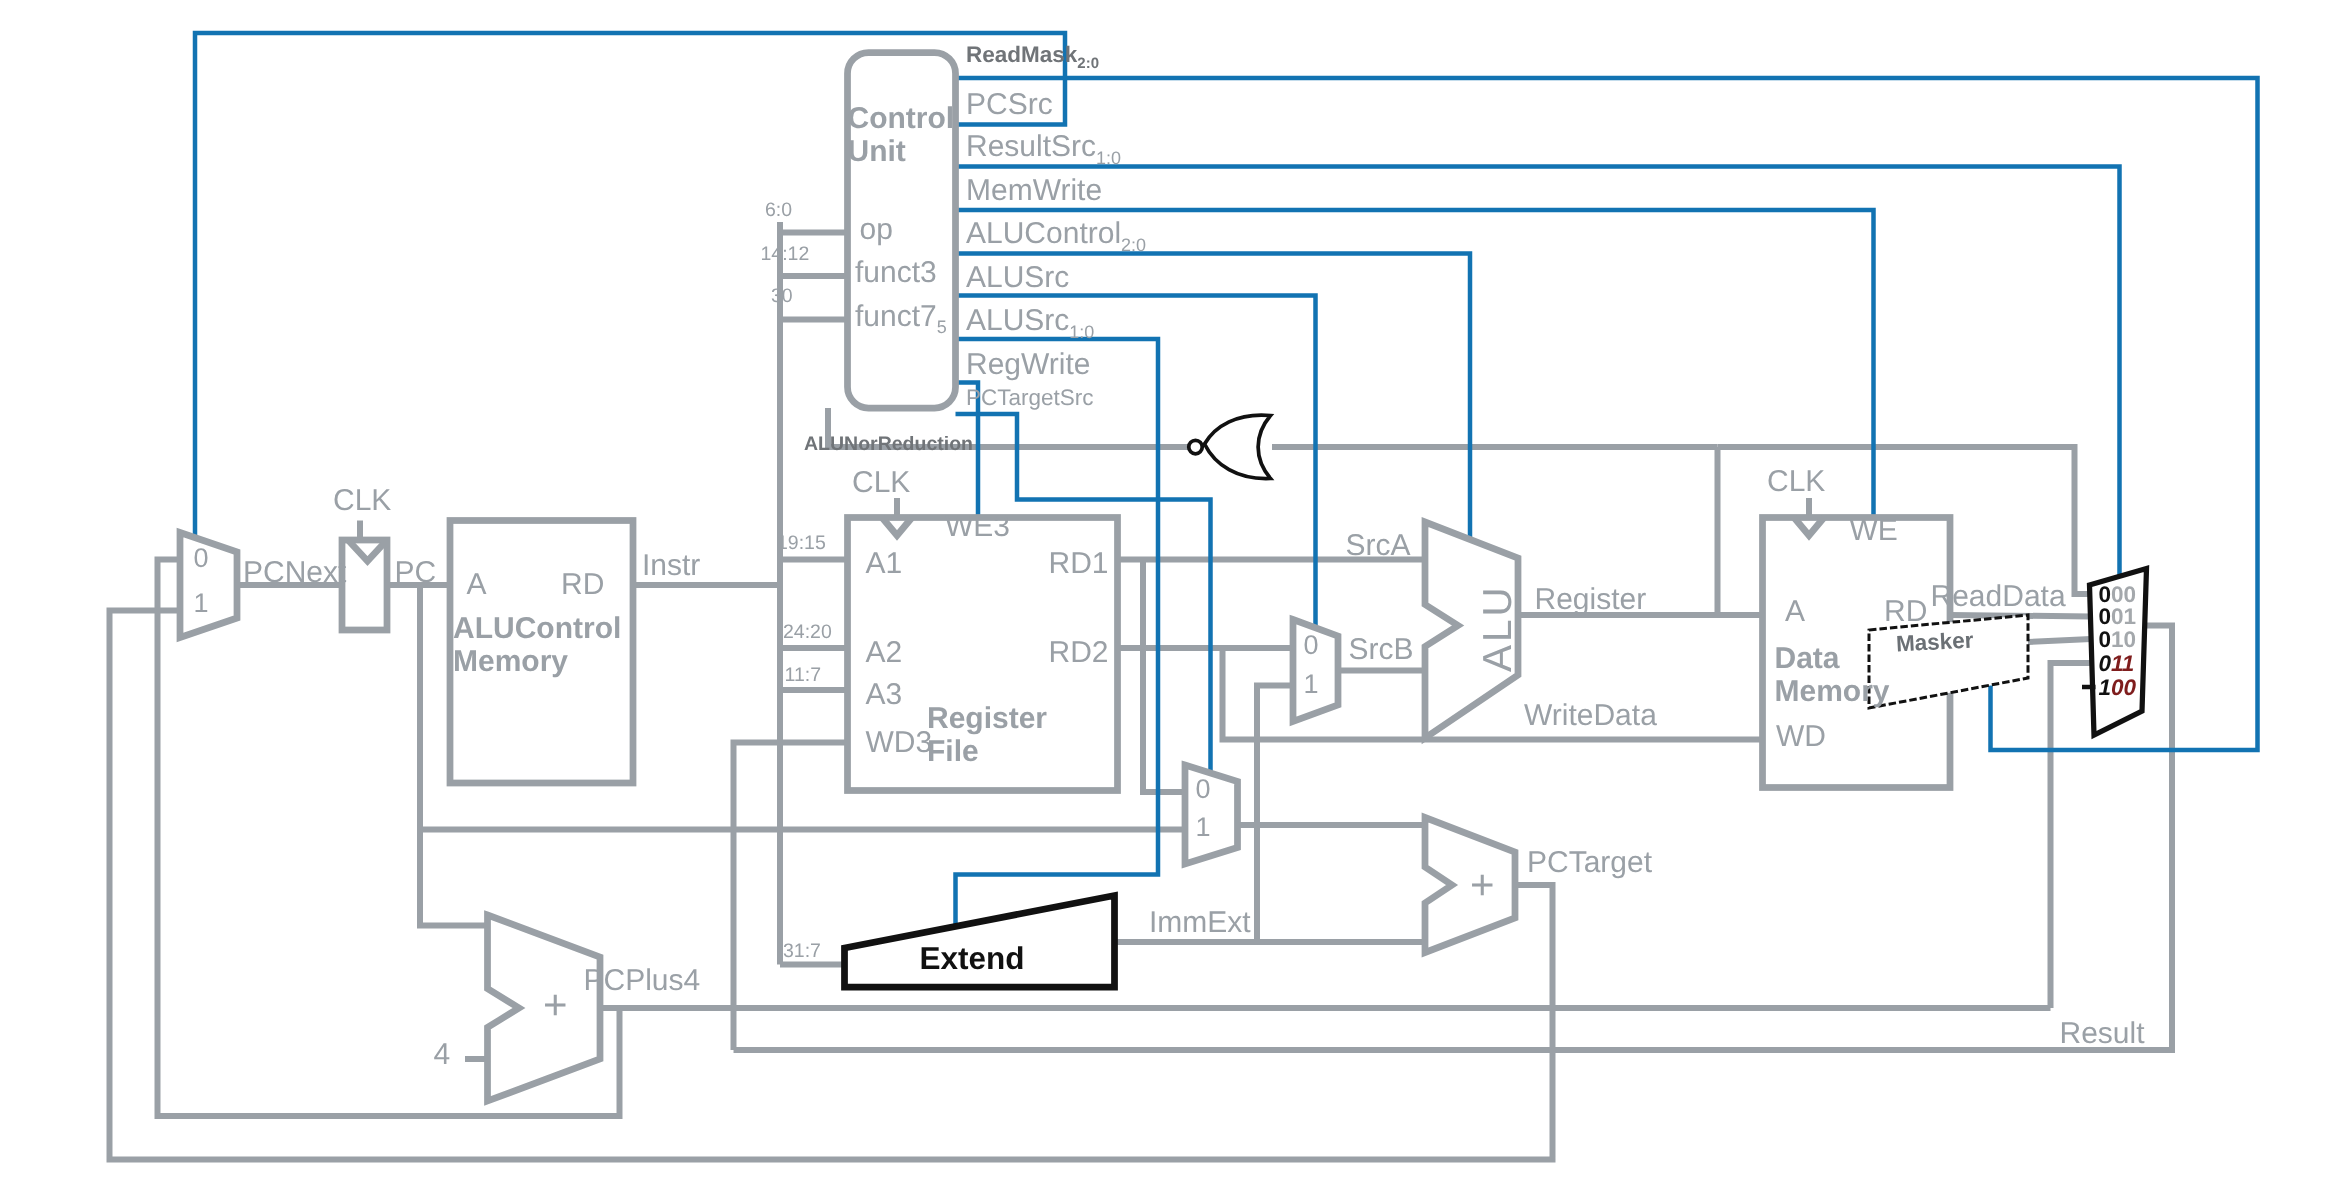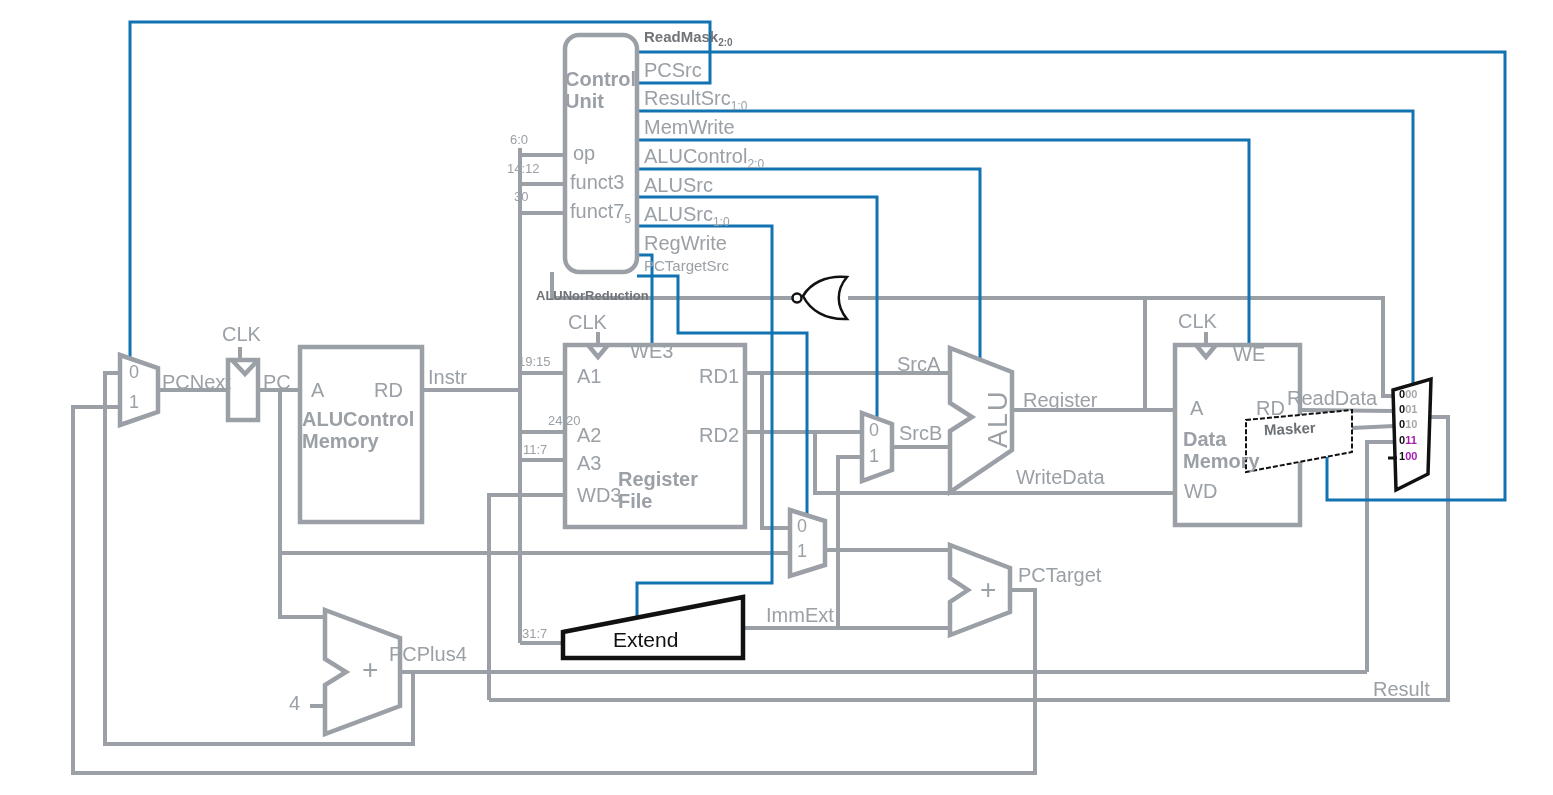--- a/index.html
+++ b/index.html
@@ -11,26 +11,26 @@
   .md{font-size:15px;}
   .b{font-weight:bold;}
   .drk{color:#707478;}
   .blk{font-weight:bold;text-align:left;white-space:normal;}
   .lbl sub{font-size:12px;}
   .md sub{font-size:10px;}
   .digit{font-size:18px;}
   .alu-txt{position:absolute;left:983px;top:448px;font-size:27px;color:#9aa0a6;
            transform:rotate(-90deg);transform-origin:top left;letter-spacing:2px;}
   .plus{position:absolute;font-size:28px;color:#9aa0a6;}
-  .mrow{position:absolute;left:1399px;width:36px;font-size:11px;font-weight:bold;color:#a4a8ac;}
+  .mrow{position:absolute;left:1399px;width:36px;font-size:15px;font-weight:bold;color:#a4a8ac;}
   .mrow::first-letter{color:#111;}
-  .mrow.ink-all{color:#a21caf;}
+  .mrow.ink-all{color:#7f1d1d;font-style:italic;}
   .masker-lbl{position:absolute;left:1264px;top:420px;font-size:15px;font-weight:bold;
               color:#6b7075;transform:rotate(-3deg);}
-  .extend-lbl{position:absolute;left:613px;top:628px;font-size:21px;font-weight:normal;color:#111;}
+  .extend-lbl{position:absolute;left:613px;top:628px;font-size:21px;font-weight:bold;color:#111;}
 </style>
 </head>
 <body>
 
 <div id="canvas">
 
 <svg id="wires" width="1553" height="795">
 
   <g stroke="#9aa0a6" stroke-width="4" fill="none">
     <polyline points="158,390 228,390"></polyline>
@@ -139,21 +139,21 @@
 <div class="lbl" style="left:644px;top:145px"><span>ALUControl</span><sub>2:0</sub></div>
 <div class="lbl" style="left:644px;top:174px">ALUSrc</div>
 <div class="lbl" style="left:644px;top:203px"><span>ALUSrc</span><sub>1:0</sub></div>
 <div class="lbl" style="left:644px;top:232px">RegWrite</div>
 <div class="lbl md" style="left:644px;top:258px">PCTargetSrc</div>
 <div class="lbl sm b drk" style="left:536px;top:289px">ALUNorReduction</div>
 
 <div class="lbl" style="left:568px;top:311px">CLK</div>
 <div class="lbl" style="left:630px;top:340px">WE3</div>
 <div class="lbl sm" style="left:518px;top:355px">19:15</div>
-<div class="lbl sm" style="left:548px;top:414px">24:20</div>
+<div class="lbl sm" style="left:522px;top:414px">24:20</div>
 <div class="lbl sm" style="left:523px;top:443px">11:7</div>
 <div class="lbl" style="left:577px;top:365px">A1</div>
 <div class="lbl" style="left:577px;top:424px">A2</div>
 <div class="lbl" style="left:577px;top:452px">A3</div>
 <div class="lbl" style="left:577px;top:484px">WD3</div>
 <div class="lbl" style="left:699px;top:365px">RD1</div>
 <div class="lbl" style="left:699px;top:424px">RD2</div>
 <div class="lbl blk" style="left:618px;top:468px;width:105px">Register File</div>
 
 <div class="lbl" style="left:897px;top:353px">SrcA</div>

